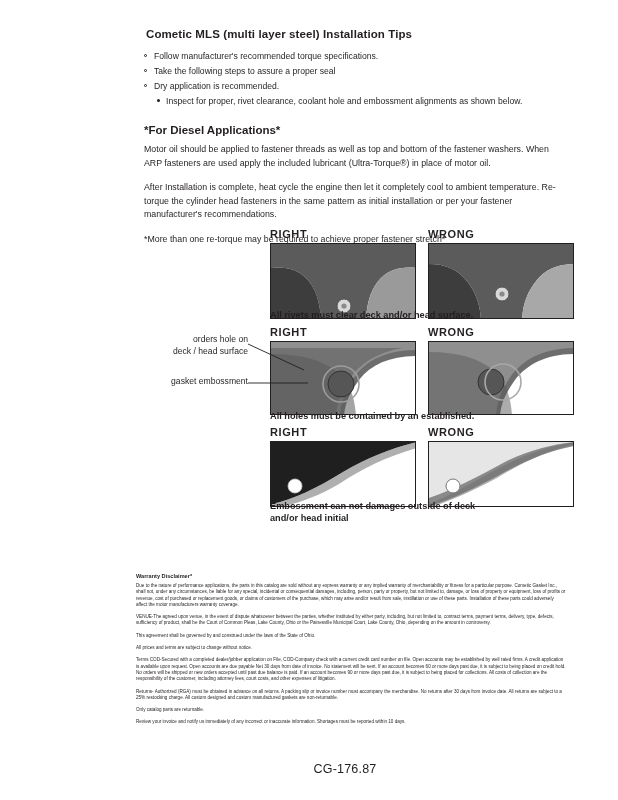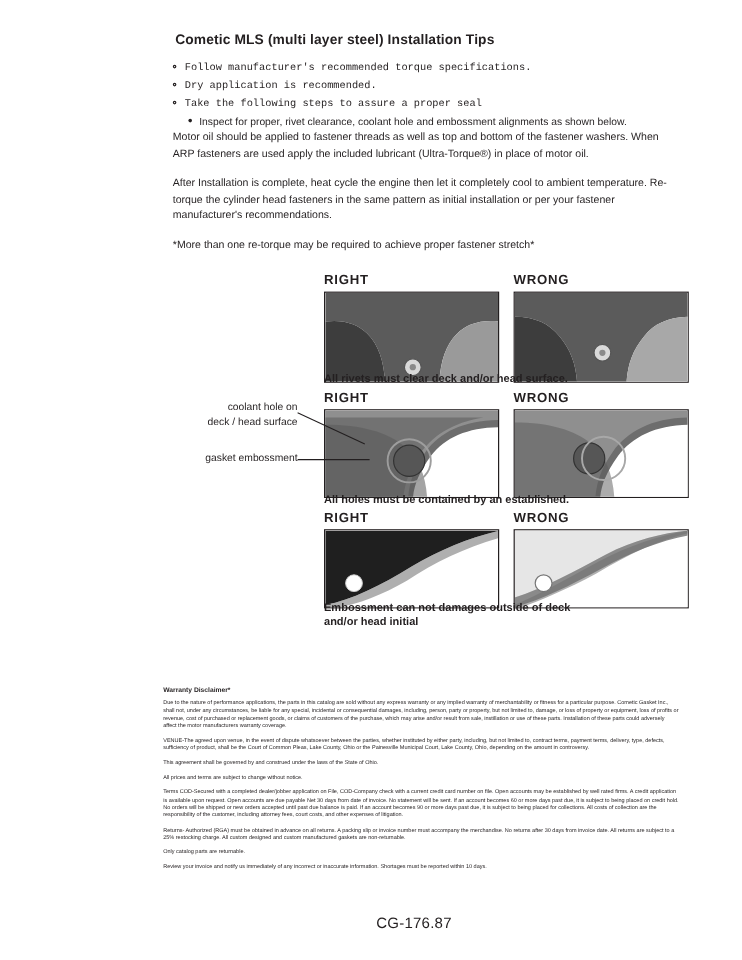--- a/index.html
+++ b/index.html
@@ -31,21 +31,20 @@
   h1.title {
     font-size: 11.5px;
     font-weight: bold;
     margin: 0 0 9px 10px;
     letter-spacing: 0.1px;
   }
   ul.bullets {
     list-style: none;
     margin: 0;
     padding: 0;
-    font-family: Liberation Mono, monospace;
   }
   ul.bullets > li {
     font-size: 8.6px;
     line-height: 14px;
     padding-left: 18px;
     position: relative;
     margin-bottom: 1px;
   }
   ul.bullets > li::before {
     content: "";
@@ -153,27 +152,28 @@
 </head>
 <body>
 
 <div class="page">
 
   <div class="content">
     <h1 class="title">Cometic MLS (multi layer steel) Installation Tips</h1>
 
     <ul class="bullets">
       <li>Follow manufacturer's recommended torque specifications.</li>
+      <li>Take the following steps to assure a proper seal</li>
       <li>Dry application is recommended.</li>
-      <li>Take the following steps to assure a proper seal</li>
     </ul>
     <ul class="subbullets">
       <li>Inspect for proper, rivet clearance, coolant hole and embossment alignments as shown below.</li>
     </ul>
 
+    <h2 class="subtitle">*For Diesel Applications*</h2>
     <p class="para">Motor oil should be applied to fastener threads as well as top and bottom of the fastener washers. When ARP fasteners are used apply the included lubricant (Ultra-Torque®) in place of motor oil.</p>
     <p class="para">After Installation is complete, heat cycle the engine then let it completely cool to ambient temperature. Re-torque the cylinder head fasteners in the same pattern as initial installation or per your fastener manufacturer's recommendations.</p>
     <p class="para">*More than one re-torque may be required to achieve proper fastener stretch*</p>
   </div>
 
   <div class="figures">
 
     <div class="fig-row" style="left:234px; top:0px; width:146px;">
       <div class="fig-label">RIGHT</div>
       <div class="fig-box" style="width:146px; height:76px;">
@@ -234,21 +234,21 @@
         </svg>
       </div>
     </div>
 
     <div class="fig-row" style="left:234px; top:182px; width:330px;">
       <div class="caption">All holes must be contained by an established.</div>
     </div>
 
     <div class="fig-row" style="left:20px; top:106px; width:192px;">
       <div class="annot">
-        <span>coolant hole on</span><br>
+        <span>orders hole on</span><br>
         <span>deck / head surface</span>
       </div>
     </div>
     <div class="fig-row" style="left:20px; top:148px; width:192px;">
       <div class="annot">gasket embossment</div>
     </div>
     <svg class="fig-row" style="left:210px; top:100px;" width="100" height="70" viewBox="0 0 100 70">
       <line x1="2" y1="16" x2="58" y2="42" stroke="#231f20" stroke-width="0.9"></line>
       <line x1="2" y1="55" x2="62" y2="55" stroke="#231f20" stroke-width="0.9"></line>
     </svg>

